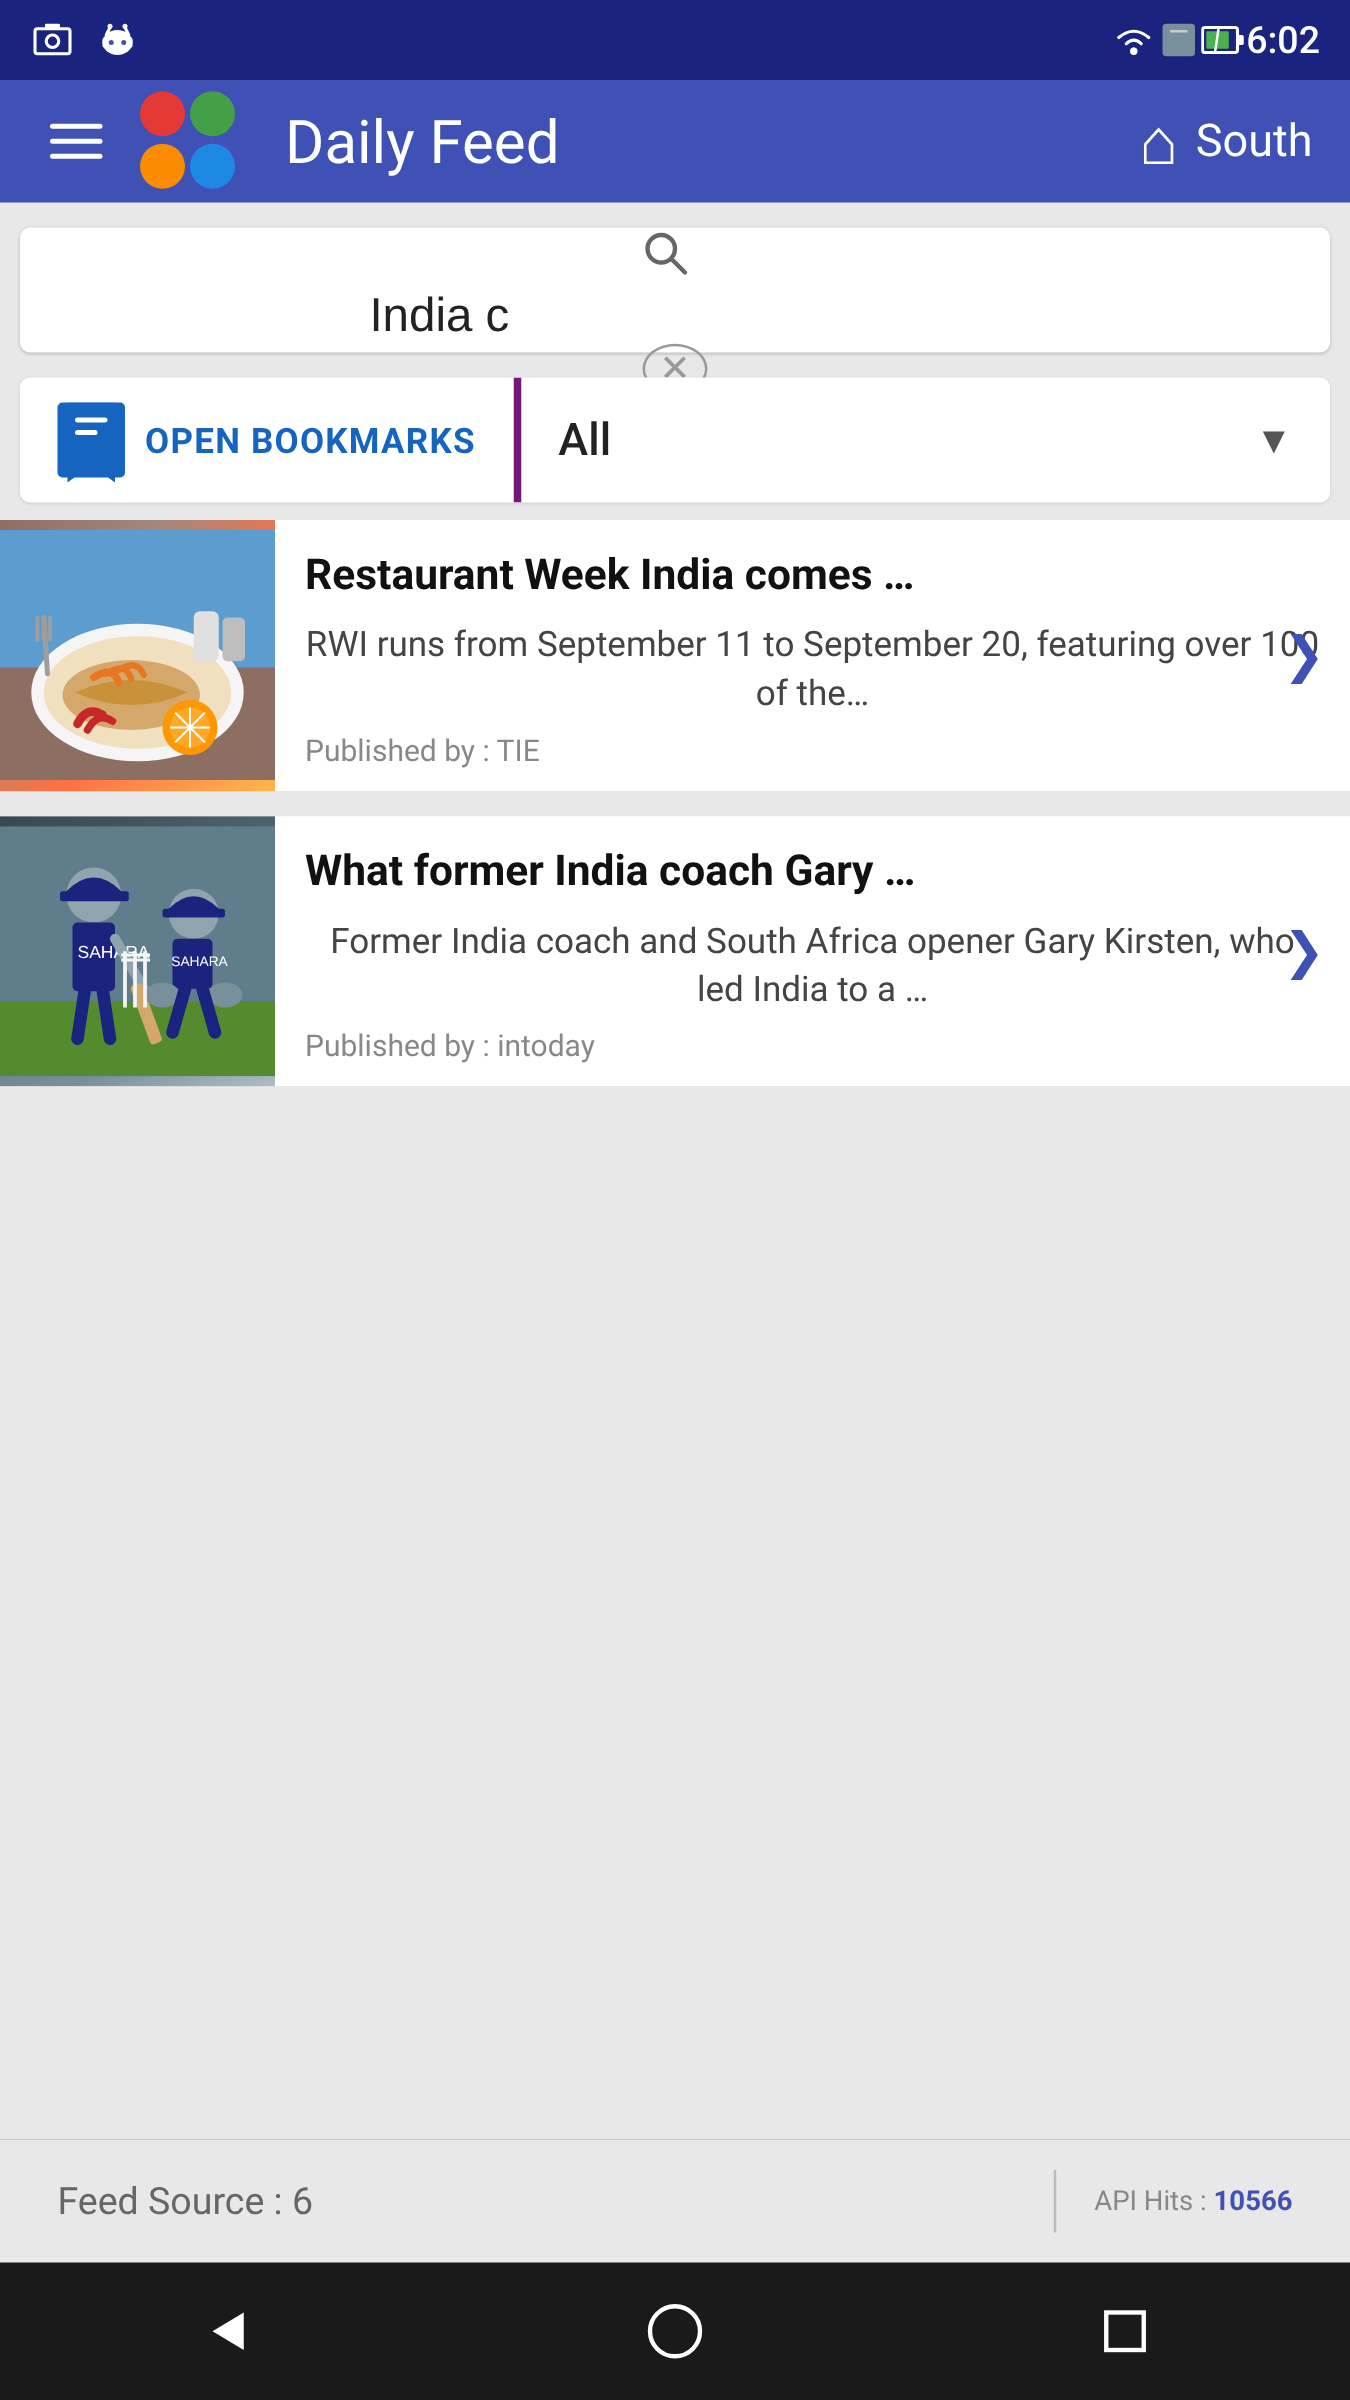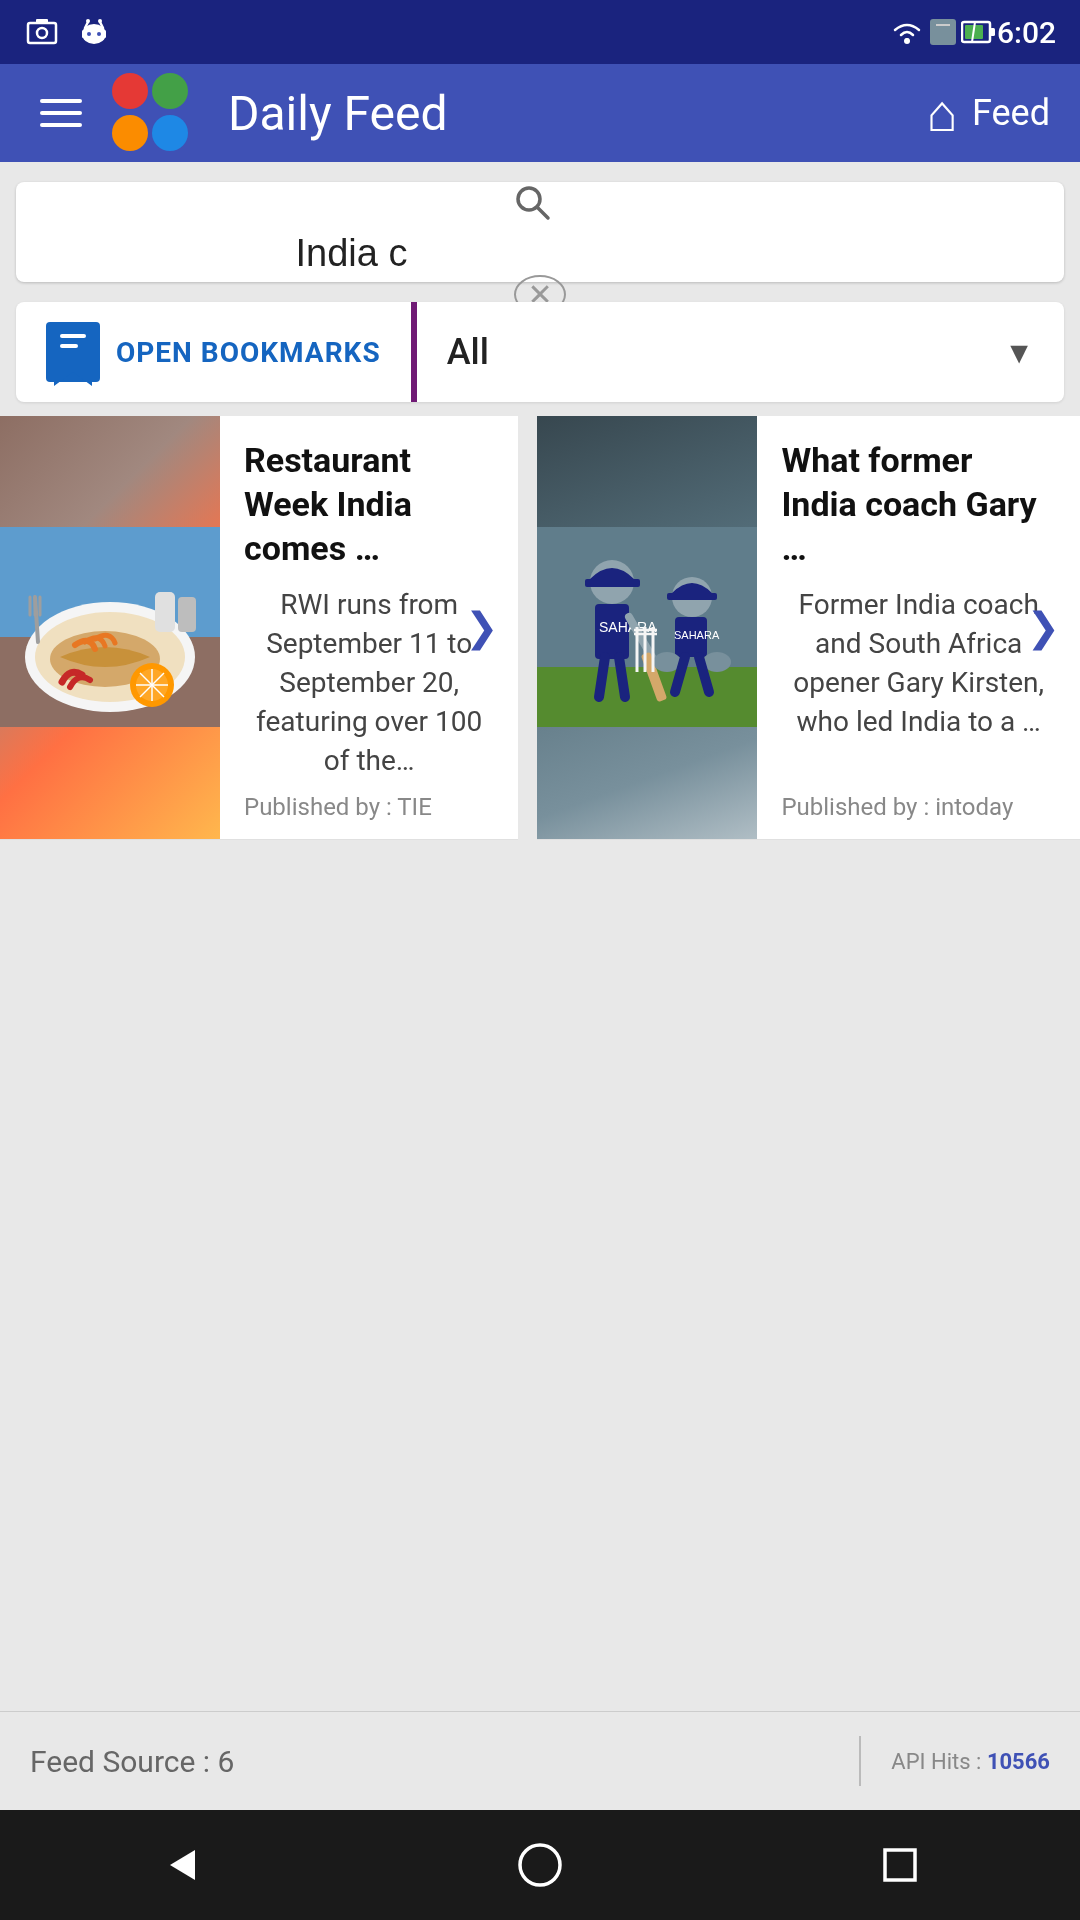--- a/index.html
+++ b/index.html
@@ -204,21 +204,21 @@
       font-weight: 500;
     }
     .dropdown-arrow {
       font-size: 30px;
       color: #555;
     }
 
     
     .news-list {
       display: flex;
-      flex-direction: row;
+      flex-direction: column;
       gap: 19px;
       margin: 0 0;
     }
     .news-card {
       background: white;
       display: flex;
       align-items: stretch;
       min-height: 200px;
       cursor: pointer;
       border-bottom: 1px solid #e0e0e0;
@@ -284,21 +284,21 @@
       top: 50%;
       transform: translateY(-50%);
       color: #3f51b5;
       font-size: 40px;
     }
 
     
     .footer {
       margin-top: auto;
       background: #e8e8e8;
-      padding: 24px 30px;
+      padding: 24px 46px;
       display: flex;
       align-items: center;
       border-top: 1px solid #ccc;
     }
     .feed-source {
       font-size: 30px;
       color: #666;
       flex: 1;
     }
     .footer-divider {
@@ -392,21 +392,21 @@
   </div>
   <div class="app-logo">
     <div class="logo-dot logo-red"></div>
     <div class="logo-dot logo-green"></div>
     <div class="logo-dot logo-yellow"></div>
     <div class="logo-dot logo-blue"></div>
   </div>
   <span class="app-title">Daily Feed</span>
   <div class="home-btn">
     <span class="home-icon">⌂</span>
-    <span class="home-label">Feed</span>
+    <span class="home-label">South</span>
   </div>
 </div>
 
 <div class="search-container">
   <div class="search-icon-wrap">
     <svg width="40" height="40" viewBox="0 0 40 40" fill="none">
       <circle cx="17" cy="17" r="11" stroke="#666" stroke-width="3.5"></circle>
       <line x1="25" y1="25" x2="36" y2="36" stroke="#666" stroke-width="3.5" stroke-linecap="round"></line>
     </svg>
   </div>

